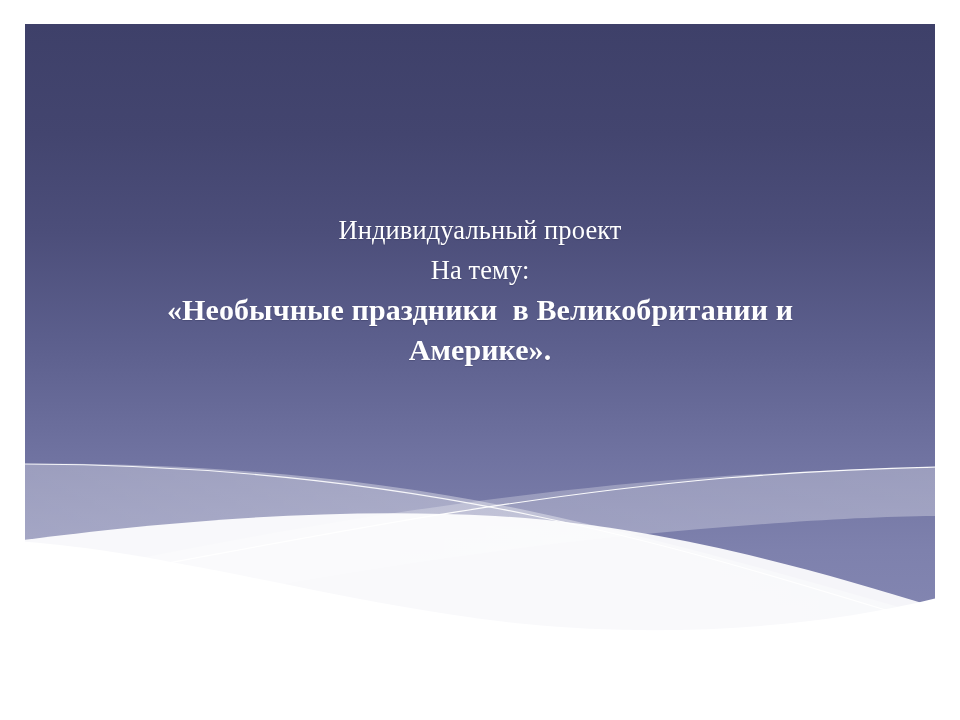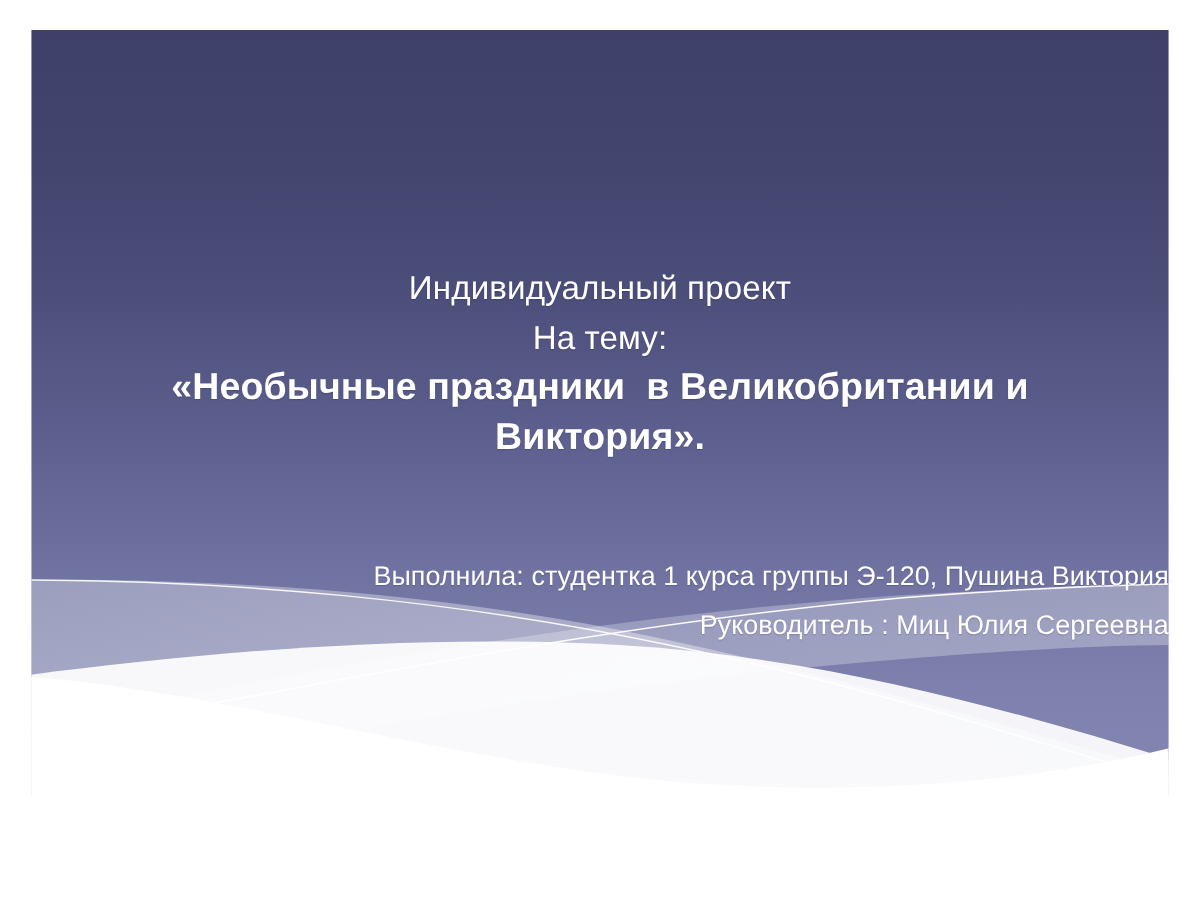--- a/index.html
+++ b/index.html
@@ -54,20 +54,21 @@
     display: block;
   }
 
   
   #text-layer {
     position: absolute;
     left: 25px;
     top: 24px;
     width: 910px;
     height: 612px;
+    font-family: Liberation Serif, serif;
   }
 
   #title-block {
     position: absolute;
     left: 60px;
     top: 186px;
     width: 790px;
     text-align: center;
     color: #ffffff;
     font-size: 26.5px;
@@ -152,22 +153,18 @@
                C 665 524, 800 568, 920 604" fill="none" stroke="#ffffff" stroke-opacity="0.9" stroke-width="1.2"></path>
     </svg>
   </div>
 
   <div id="text-layer">
 
     <div id="title-block">
       <span class="title-line">Индивидуальный проект</span>
       <span class="title-line">На тему:</span>
       <span class="title-line bold">«Необычные праздники  в Великобритании и</span>
-      <span class="title-line bold">Виктория».</span>
+      <span class="title-line bold">Америке».</span>
     </div>
 
-    <div id="byline-block">
-      <span class="byline-line">Выполнила: студентка 1 курса группы Э-120, Пушина Виктория</span>
-      <span class="byline-line">Руководитель : Миц Юлия Сергеевна</span>
-    </div>
 
   </div>
 </div>
 
 </body></html>

